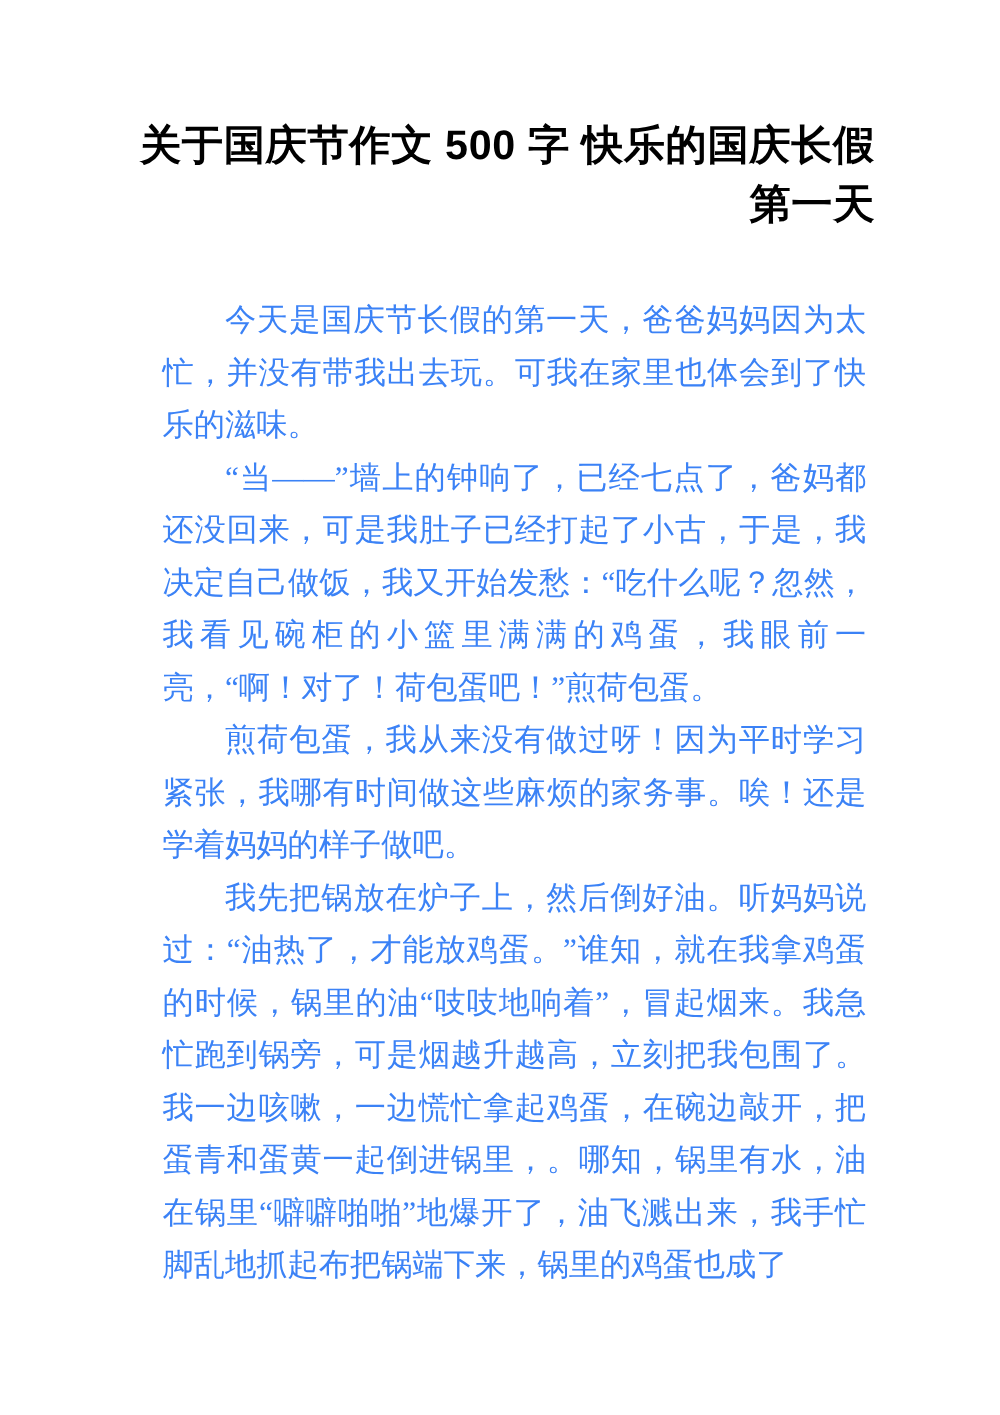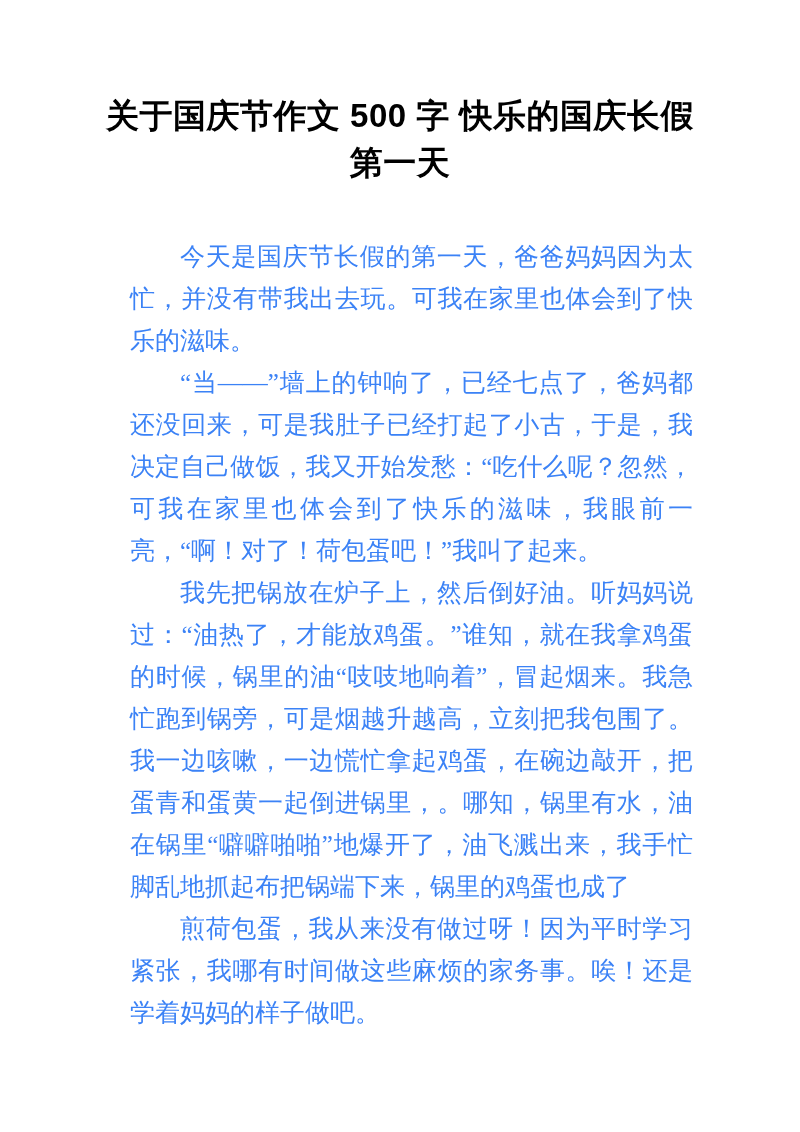--- a/index.html
+++ b/index.html
@@ -13,21 +13,21 @@
   .page {
     position: relative;
     width: 800px;
     height: 1132px;
     background: #ffffff;
     overflow: hidden;
   }
   .doc-title {
     margin: 92px auto 16px auto;
     width: 600px;
-    text-align: center;
+    text-align: right;
     font-family: "Liberation Sans", "DejaVu Sans", sans-serif;
     font-weight: 700;
     font-size: 33px;
     line-height: 47px;
     color: #000000;
     letter-spacing: 0.5px;
   }
   .doc-body {
     margin: 50px 107px 0 130px;
     width: 563px;
@@ -44,17 +44,17 @@
     text-indent: 2em;
   }
 </style>
 </head>
 <body>
 
 <div class="page">
   <h1 class="doc-title">关于国庆节作文 500 字 快乐的国庆长假第一天</h1>
   <div class="doc-body">
     <p>今天是国庆节长假的第一天，爸爸妈妈因为太忙，并没有带我出去玩。可我在家里也体会到了快乐的滋味。</p>
-    <p>“当——”墙上的钟响了，已经七点了，爸妈都还没回来，可是我肚子已经打起了小古，于是，我决定自己做饭，我又开始发愁：“吃什么呢？忽然，可我在家里也体会到了快乐的滋味，我眼前一亮，“啊！对了！荷包蛋吧！”我叫了起来。</p>
+    <p>“当——”墙上的钟响了，已经七点了，爸妈都还没回来，可是我肚子已经打起了小古，于是，我决定自己做饭，我又开始发愁：“吃什么呢？忽然，我看见碗柜的小篮里满满的鸡蛋，我眼前一亮，“啊！对了！荷包蛋吧！”煎荷包蛋。</p>
+    <p>煎荷包蛋，我从来没有做过呀！因为平时学习紧张，我哪有时间做这些麻烦的家务事。唉！还是学着妈妈的样子做吧。</p>
     <p>我先把锅放在炉子上，然后倒好油。听妈妈说过：“油热了，才能放鸡蛋。”谁知，就在我拿鸡蛋的时候，锅里的油“吱吱地响着”，冒起烟来。我急忙跑到锅旁，可是烟越升越高，立刻把我包围了。我一边咳嗽，一边慌忙拿起鸡蛋，在碗边敲开，把蛋青和蛋黄一起倒进锅里，。哪知，锅里有水，油在锅里“噼噼啪啪”地爆开了，油飞溅出来，我手忙脚乱地抓起布把锅端下来，锅里的鸡蛋也成了</p>
-    <p>煎荷包蛋，我从来没有做过呀！因为平时学习紧张，我哪有时间做这些麻烦的家务事。唉！还是学着妈妈的样子做吧。</p>
   </div>
 </div>
 
 </body></html>

